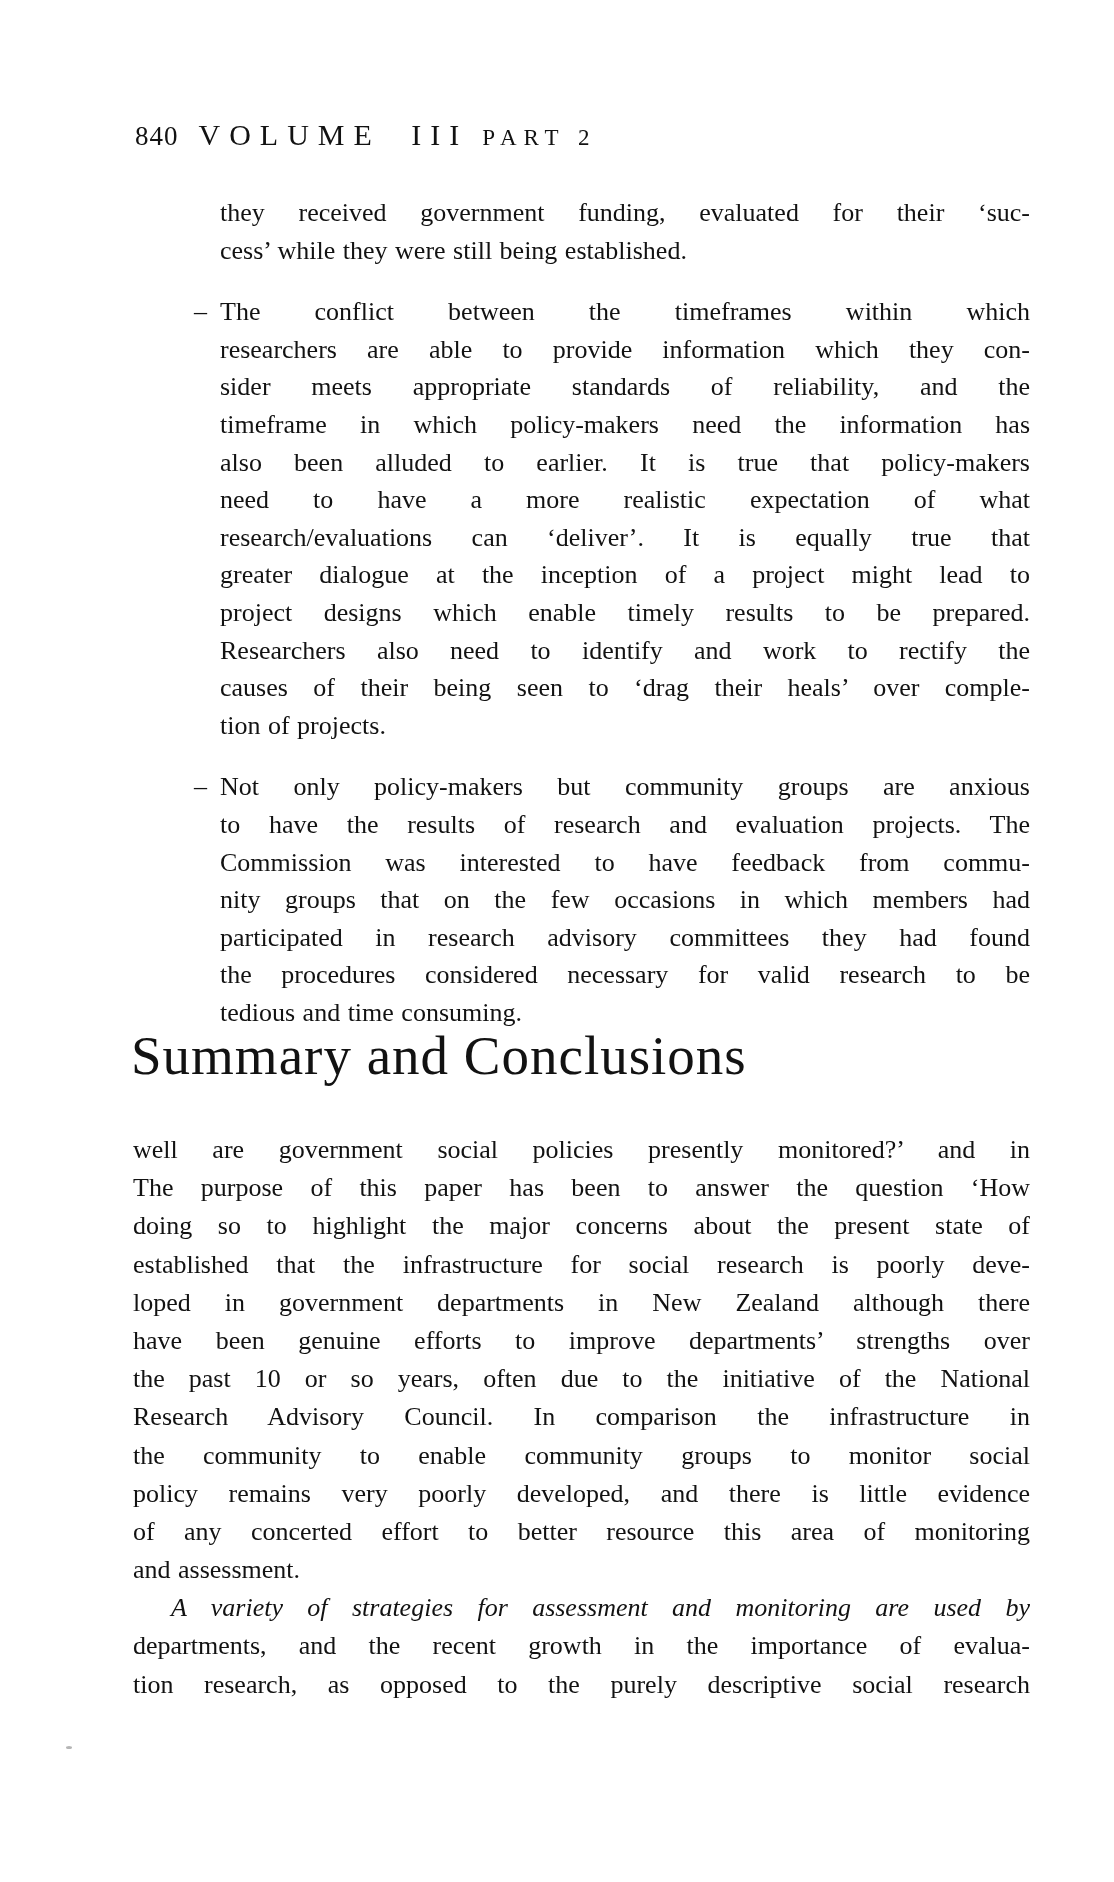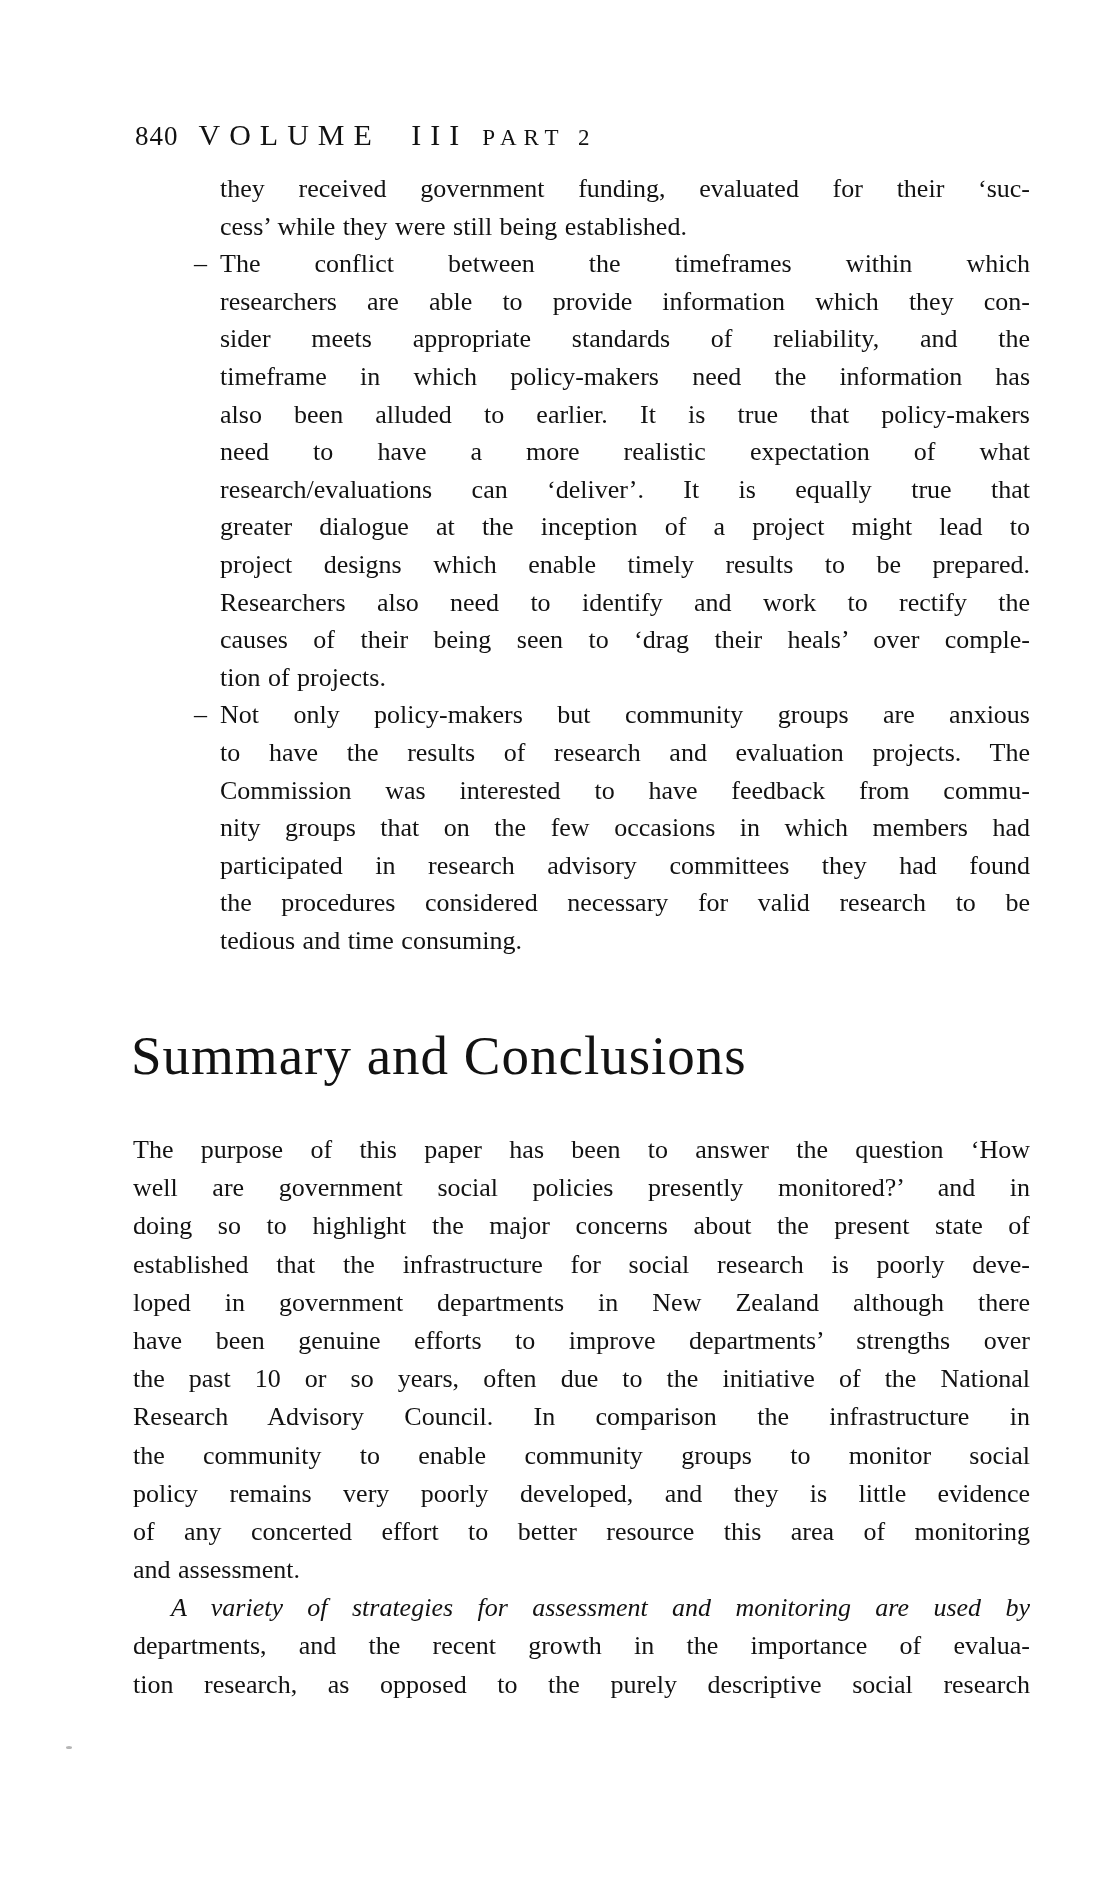--- a/index.html
+++ b/index.html
@@ -44,21 +44,21 @@
   }
 
   
   .bullets {
     position: absolute;
     top: 170px;
     left: 220px;
     width: 810px;
     font-size: 26px;
   }
-  .bullet-item { position: relative; }
+  .bullet-item { position: relative; margin-top: 24px; }
   .bullet-marker {
     position: absolute;
     left: -26px;
     top: 0;
     line-height: 37.6px;
   }
   .bullets .line { line-height: 37.6px; height: 37.6px; }
 
   
   .line {
@@ -143,30 +143,30 @@
         <div class="line">participated in research advisory committees they had found</div>
         <div class="line">the procedures considered necessary for valid research to be</div>
         <div class="line last">tedious and time consuming.</div>
       </div>
     </div>
 
   <h1 class="section-heading">Summary and Conclusions</h1>
 
   <div class="paras" id="paras">
       <div class="paragraph">
+        <div class="line">well are government social policies presently monitored?’ and in</div>
         <div class="line">The purpose of this paper has been to answer the question ‘How</div>
-        <div class="line">well are government social policies presently monitored?’ and in</div>
         <div class="line">doing so to highlight the major concerns about the present state of</div>
         <div class="line">established that the infrastructure for social research is poorly deve-</div>
         <div class="line">loped in government departments in New Zealand although there</div>
         <div class="line">have been genuine efforts to improve departments’ strengths over</div>
         <div class="line">the past 10 or so years, often due to the initiative of the National</div>
         <div class="line">Research Advisory Council. In comparison the infrastructure in</div>
         <div class="line">the community to enable community groups to monitor social</div>
-        <div class="line">policy remains very poorly developed, and they is little evidence</div>
+        <div class="line">policy remains very poorly developed, and there is little evidence</div>
         <div class="line">of any concerted effort to better resource this area of monitoring</div>
         <div class="line last">and assessment.</div>
       </div>
       <div class="paragraph">
         <div class="line indent">A variety of strategies for assessment and monitoring are used by</div>
         <div class="line">departments, and the recent growth in the importance of evalua-</div>
         <div class="line">tion research, as opposed to the purely descriptive social research</div>
       </div>
     </div>
 

